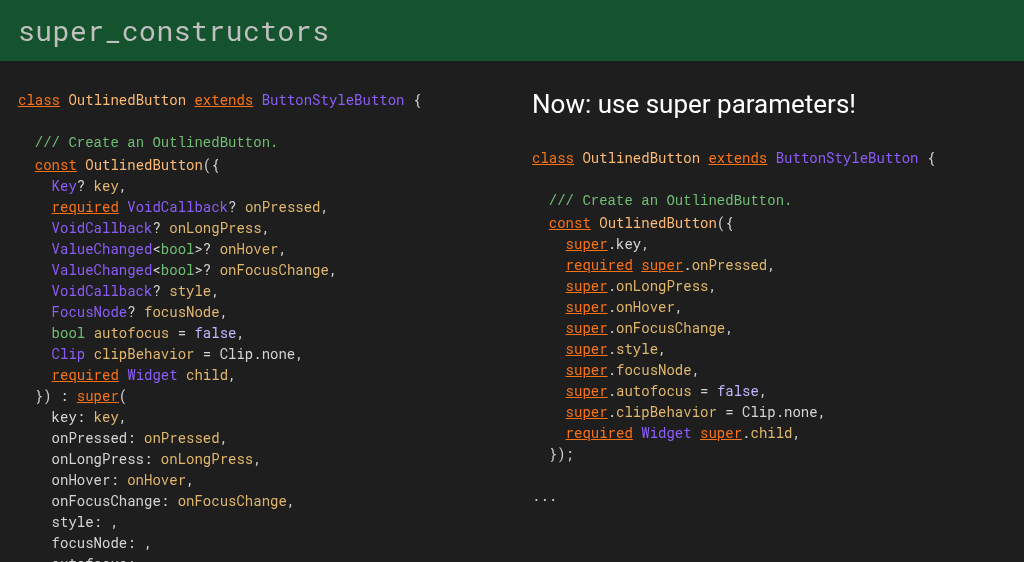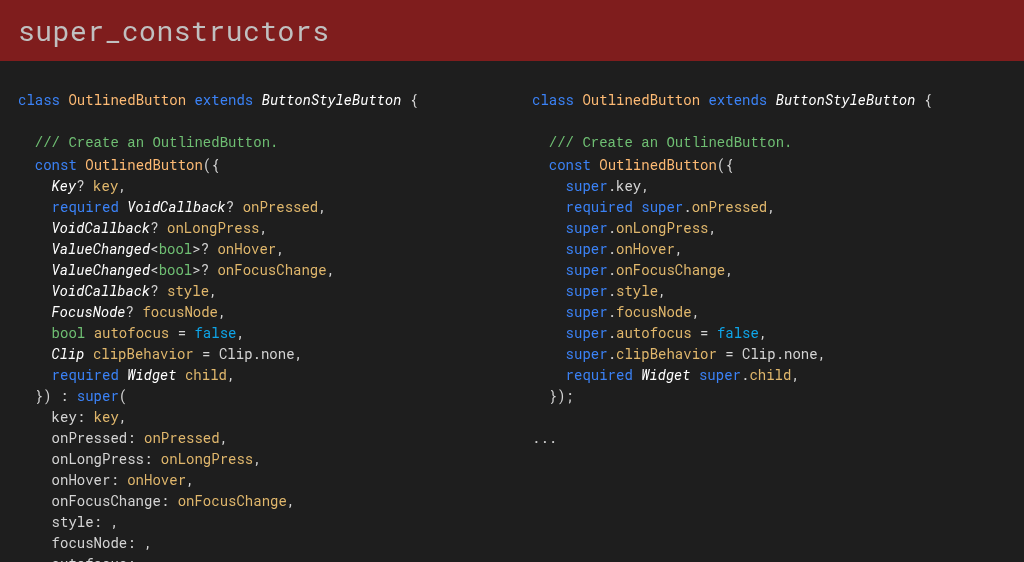--- a/index.html
+++ b/index.html
@@ -5,21 +5,21 @@
   * { margin: 0; padding: 0; box-sizing: border-box; }
   body {
     background: #1e1e1e;
     color: #d4d4d4;
     font-family: 'Roboto', 'Helvetica Neue', Arial, sans-serif;
     width: 1024px;
     height: 562px;
     overflow: hidden;
   }
   .header {
-    background: #7f1d1d;
+    background: #14532d;
     padding: 12px 18px;
     font-family: 'Roboto Mono', 'Consolas', monospace;
     font-size: 28px;
     color: #c0c0c0;
     letter-spacing: 0.5px;
   }
   .columns {
     display: flex;
     padding: 28px 18px 0 18px;
     gap: 40px;
@@ -32,25 +32,25 @@
     font-weight: 400;
     color: #ffffff;
     margin-bottom: 28px;
   }
   pre {
     font-family: 'Roboto Mono', 'Consolas', 'Courier New', monospace;
     font-size: 14px;
     line-height: 1.5;
     white-space: pre;
   }
-  .kw   { color: #3b82f6; }
+  .kw   { color: #f97316; text-decoration: underline; }
   .cls  { color: #fdba74; }
-  .typ  { color: #ffffff; font-style: italic; }
+  .typ  { color: #8b5cf6; }
   .param{ color: #e0b76c; }
-  .lit  { color: #0ea5e9; }
+  .lit  { color: #c4b5fd; }
   .comm { color: #6fbf73; font-family: Liberation Mono, monospace; }
   .op   { color: #d4d4d4; }
   .builtin { color: #6fbf73; }
 </style>
 </head>
 <body>
 
 <div class="header">
   <span>super_constructors</span>
 </div>
@@ -77,20 +77,21 @@
     onLongPress: <span class="param">onLongPress</span>,
     onHover: <span class="param">onHover</span>,
     onFocusChange: <span class="param">onFocusChange</span>,
     style: ,
     focusNode: ,
     autofocus: ,
     clipBehavior: ,
     child: ,</pre>
   </div>
   <div class="col">
+    <div class="col-title">Now: use super parameters!</div>
     <pre id="right-code"><span class="kw">class</span> <span class="cls">OutlinedButton</span> <span class="kw">extends</span> <span class="typ">ButtonStyleButton</span> {
 
   <span class="comm">/// Create an OutlinedButton.</span>
   <span class="kw">const</span> <span class="cls">OutlinedButton</span>({
     <span class="kw">super</span>.key,
     <span class="kw">required</span> <span class="kw">super</span>.<span class="param">onPressed</span>,
     <span class="kw">super</span>.<span class="param">onLongPress</span>,
     <span class="kw">super</span>.<span class="param">onHover</span>,
     <span class="kw">super</span>.<span class="param">onFocusChange</span>,
     <span class="kw">super</span>.<span class="param">style</span>,

